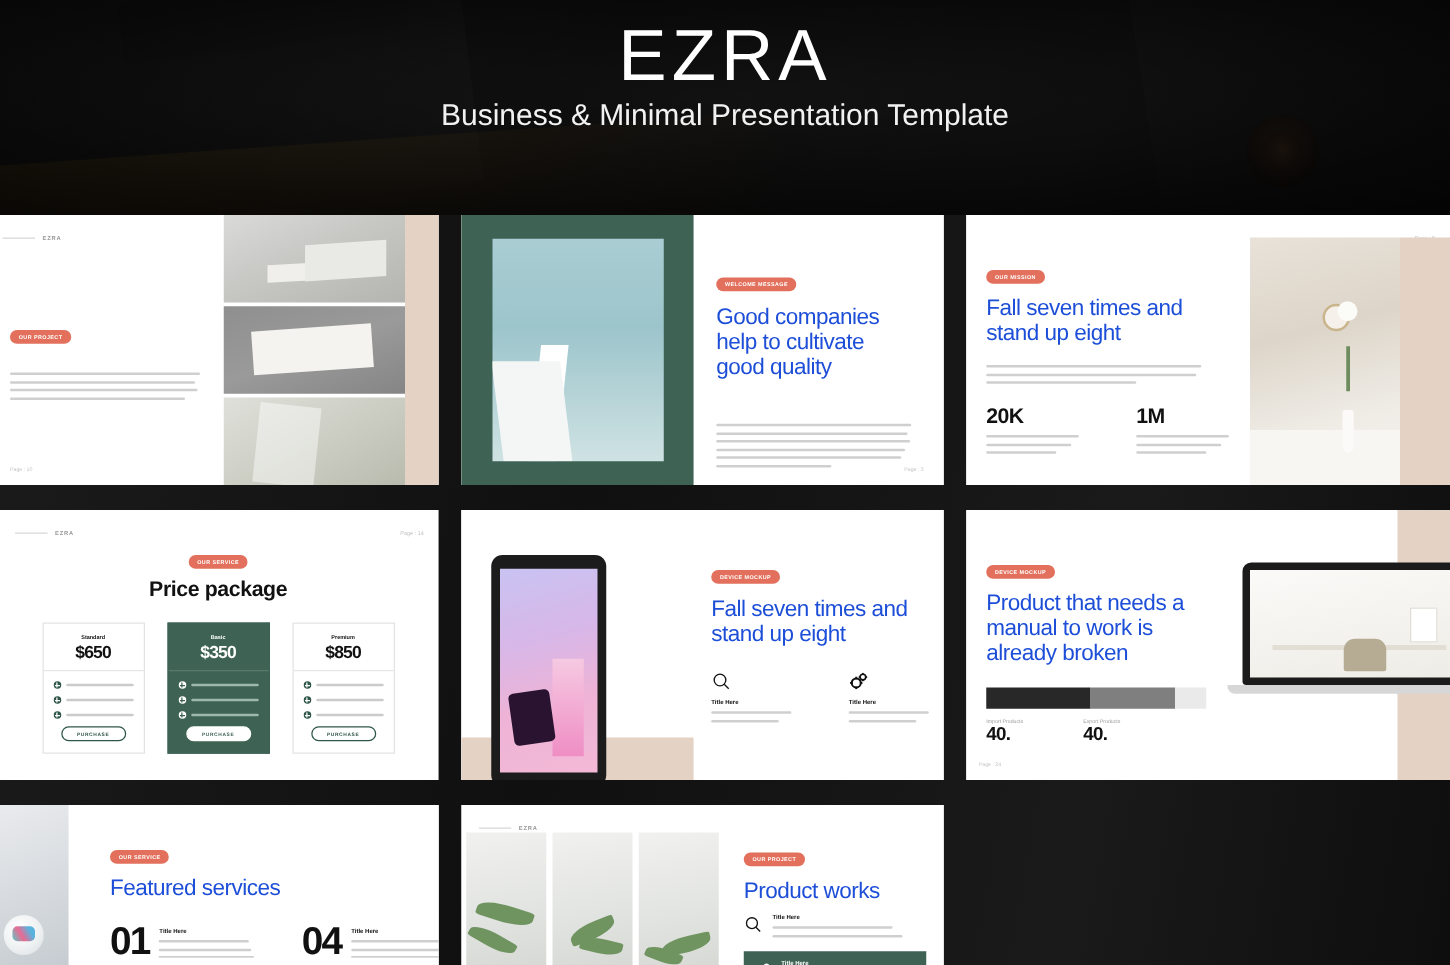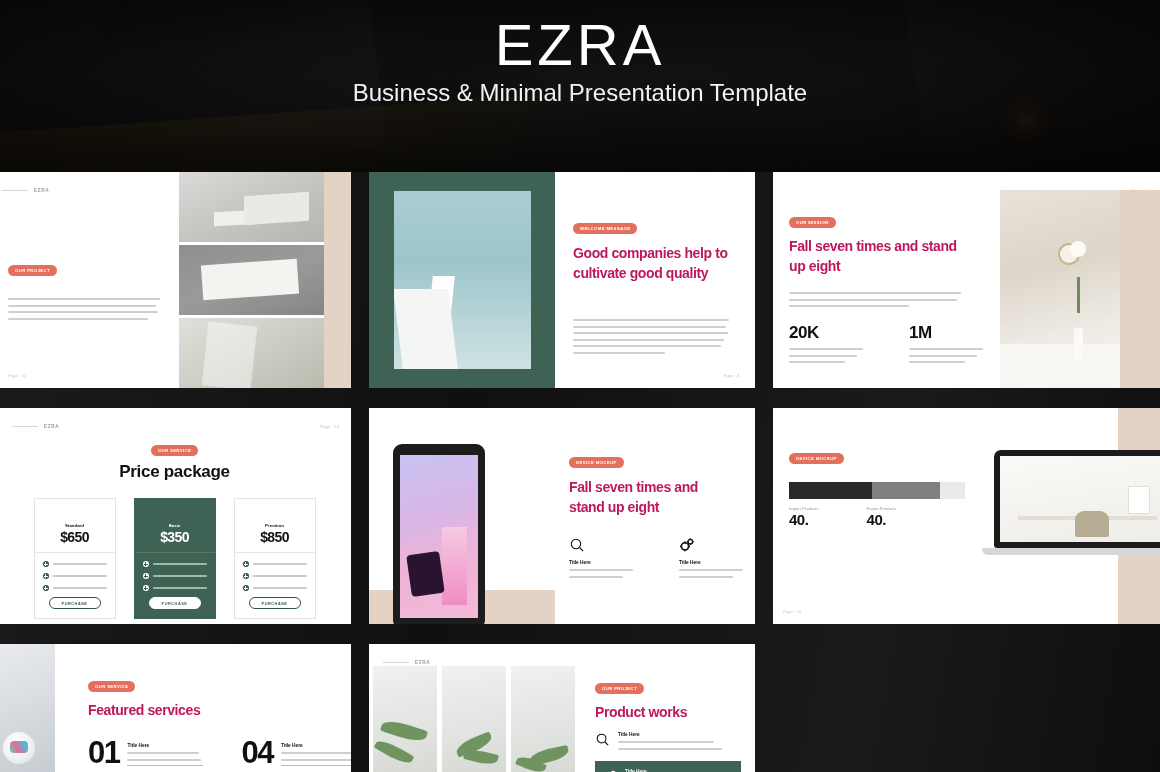--- a/index.html
+++ b/index.html
@@ -86,21 +86,21 @@
     display:flex; align-items:center; gap:6px; padding-left: 4px;
   }
   .hdr-line { width: 26px; height: 1px; background: #d8d8d8; }
   .hdr-logo { font-size: 4.6px; letter-spacing: .7px; color: #9a9a9a; font-weight:700; }
   .hdr-page { margin-left:auto; font-size: 4.4px; color: #c2c2c2; }
 
   .badge {
     display:inline-block; background:#e2705c; color:#fff; font-size:4.3px; font-weight:700;
     letter-spacing:.35px; padding:3px 7px; border-radius:7px; white-space:nowrap;
   }
-  .h1 { font-size: 14px; line-height: 20px; font-weight: 700; color:#be185d; letter-spacing:-.4px; }
+  .h1 { font-size: 18px; line-height: 20px; font-weight: 400; color:#1d4ed8; letter-spacing:-.4px; }
   .body-lines { margin-top: 10px; }
   .ln { height: 2px; background: #cfcfcf; border-radius:1px; margin-bottom: 4.5px; }
   .pg { position:absolute; bottom:10px; left:10px; font-size:4.2px; color:#c6c6c6; }
 
   
   .s1-left { position:absolute; left:0; top:0; width:181px; height:100%; background:#fff; padding:34px 12px 0 10px; }
   .s1-right { position:absolute; right:0; top:0; width:172px; height:100%; display:flex; }
   .s1-imgs { width: 145px; height:100%; display:flex; flex-direction:column; gap:3px; }
   .s1-img { flex:1; }
   .s1-img.a { background: linear-gradient(155deg,#dadad8 0%, #c7c7c4 45%, #b4b4b0 100%); position:relative; }
@@ -131,21 +131,21 @@
   .s3-beige { width:40px; background:#e4d2c4; }
   .stats { display:flex; gap:44px; margin-top: 16px; }
   .stat-v { font-size: 17px; font-weight:700; color:#111; letter-spacing:-.5px;}
   .stat-lines { width: 76px; margin-top:5px; }
 
   
   .s4 { padding: 30px 18px 0; background:#fff; height:100%; }
   .s4-head { text-align:center; }
   .s4-title { font-size: 17px; font-weight:700; color:#111; margin-top:6px; letter-spacing:-.3px;}
   .cards { display:flex; gap:18px; justify-content:center; margin-top: 16px; }
-  .card { width: 82px; border:1px solid #e3e3e3; background:#fff; padding-top: 24px; }
+  .card { width: 82px; border:1px solid #e3e3e3; background:#fff; padding-top: 8px; }
   .card.feat { background:#3e6354; border-color:#3e6354; }
   .card-tier { text-align:center; font-size:4.4px; font-weight:700; color:#111; }
   .card.feat .card-tier { color:#fff; }
   .card-price { text-align:center; font-size:14px; font-weight:700; color:#111; letter-spacing:-.6px; margin-top:1px; }
   .card.feat .card-price { color:#fff; }
   .card-div { height:1px; background:#e6e6e6; margin-top:7px; }
   .card.feat .card-div { background:#58786a; }
   .feat-list { padding: 8px 8px 0; }
   .feat-row { display:flex; align-items:center; gap:4px; margin-bottom:6px; }
   .feat-ic { width:6px;height:6px;border-radius:50%;background:#2f5748; position:relative; flex:0 0 auto;}
@@ -480,20 +480,21 @@
         </div>
       </div>
 
       <div class="slide s-right">
         <div class="slide-hdr" style="left:10px;right:12px">
           <span class="hdr-line"></span>
           <span class="hdr-logo">EZRA</span>
         </div>
         <div class="s6-left">
           <span class="badge">DEVICE MOCKUP</span>
+          <div class="h1" style="margin-top:8px;max-width:172px">Product that  needs a manual to work is already broken</div>
           <div class="bars">
             <div class="bar-a"></div>
             <div class="bar-b"></div>
             <div class="bar-c"></div>
           </div>
           <div class="bar-legend">
             <div>
               <div class="bl-label">Import Products</div>
               <div class="bl-value">40.</div>
             </div>

